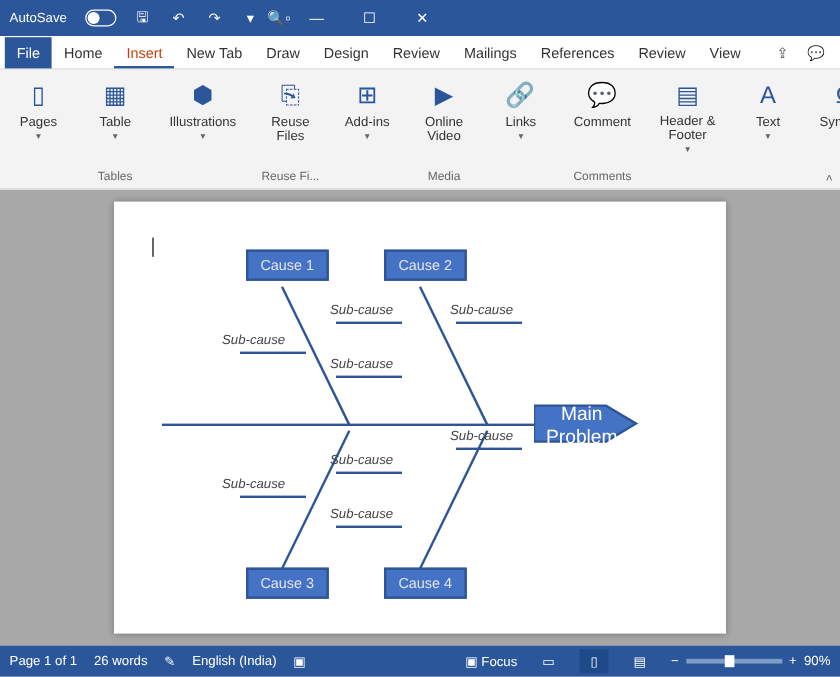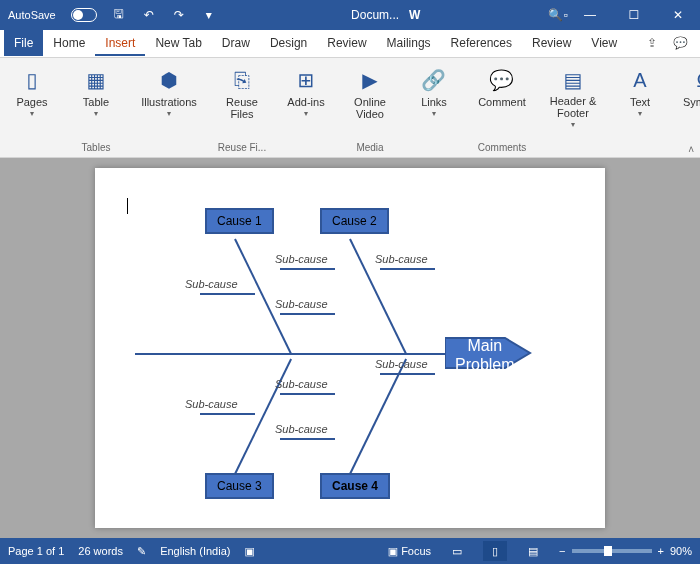--- a/index.html
+++ b/index.html
@@ -10,21 +10,21 @@
   .autosave { display:flex; align-items:center; gap:15px; padding:0 8px; font-size:11px; }
   .toggle { width:26px; height:14px; border:1px solid #fff; border-radius:7px; position:relative; }
   .toggle::after { content:""; position:absolute; left:1px; top:1px; width:10px; height:10px; background:#fff; border-radius:50%; }
   .qat { display:flex; gap:2px; }
   .qat .qbtn { width:28px; height:30px; display:flex; align-items:center; justify-content:center; color:#fff; }
   .doctitle { flex:1; text-align:center; font-size:12px; overflow:hidden; white-space:nowrap; }
   .wctrl { display:flex; }
   .wctrl div { width:44px; height:30px; display:flex; align-items:center; justify-content:center; color:#fff; font-size:12px; }
 
   
-  .tabs { height:28px; background:#fff; border-bottom:1px solid #d4d4d4; display:flex; align-items:flex-start; padding:0 4px; }
+  .tabs { height:28px; background:#fff; border-bottom:1px solid #d4d4d4; display:flex; align-items:center; padding:0 4px; }
   .tab { padding:6px 10px; font-size:12px; color:#333; cursor:pointer; }
   .tab.file { background:#2b579a; color:#fff; }
   .tab.active { color:#c2410c; border-bottom:2px solid #2b579a; padding-bottom:4px; }
   .tabs-end { margin-left:auto; display:flex; }
   .tabs-end .tab { padding:6px 8px; color:#555; }
 
   
   .ribbon { height:100px; background:#f3f3f3; border-bottom:1px solid #d4d4d4; display:flex; position:relative; }
   .group { display:flex; flex-direction:column; padding:4px 6px 0; }
   .group .items { display:flex; gap:2px; flex:1; align-items:flex-start; }
@@ -35,21 +35,21 @@
   .drop { font-size:8px; color:#666; }
   .collapse { position:absolute; right:6px; bottom:2px; font-size:10px; color:#666; }
 
   
   .docwrap { height:380px; background:#a8a8a8; display:flex; justify-content:center; padding:10px 0; overflow:hidden; }
   .page { width:510px; height:360px; background:#fff; box-shadow:0 0 6px rgba(0,0,0,0.3); position:relative; }
   .cursor { position:absolute; left:32px; top:30px; width:1px; height:16px; background:#000; }
 
   
   .fish { position:absolute; left:30px; top:30px; right:30px; bottom:20px; }
-  .box { position:absolute; background:#4472c4; border:2px solid #2f5597; color:#000000; font-size:12px; display:flex; align-items:center; justify-content:center; padding:4px 10px; text-align:center; }
+  .box { position:absolute; background:#4472c4; border:2px solid #2f5597; color:#e5e5e5; font-size:12px; display:flex; align-items:center; justify-content:center; padding:4px 10px; text-align:center; }
   .arrow-shape { position:absolute; }
   .line { position:absolute; background:#2f5597; height:2px; transform-origin:left center; }
   .sub { position:absolute; font-size:11px; font-style:italic; color:#444; }
 
   
   .status { height:26px; background:#2b579a; color:#fff; display:flex; align-items:center; font-size:11px; gap:14px; padding:0 8px; }
   .status .spacer { flex:1; }
   .status .vbtn { width:24px; height:20px; display:flex; align-items:center; justify-content:center; }
   .zoom { display:flex; align-items:center; gap:6px; }
   .zslider { width:80px; height:4px; background:#7a9cc6; position:relative; }
@@ -63,23 +63,20 @@
 <div class="titlebar">
   <div class="autosave">
     <span>AutoSave</span>
     <div class="toggle"></div>
   </div>
   <div class="qat">
     <div class="qbtn">🖫</div>
     <div class="qbtn">↶</div>
     <div class="qbtn">↷</div>
     <div class="qbtn">▾</div>
-  </div>
-  <div class="doctitle">
-    <span>Docum...</span> &nbsp; <span style="font-weight:bold">W</span>
   </div>
   <div class="qbtn">🔍</div>
   <div class="qbtn">▫</div>
   <div class="wctrl">
     <div>—</div>
     <div>☐</div>
     <div>✕</div>
   </div>
 </div>
 
@@ -232,21 +229,21 @@
         <polygon points="0,10 60,10 85,25 60,40 0,40" fill="#4472c4" stroke="#2f5597" stroke-width="2"></polygon>
       </svg>
       <div style="position:absolute; left:330px; top:138px; color:#fff; font-size:16px; text-align:center; line-height:1.2;">
         <span>Main</span><br><span>Problem</span>
       </div>
 
       <div class="box" style="left:80px; top:10px;">Cause 1</div>
       <div class="box" style="left:195px; top:10px;">Cause 2</div>
 
       <div class="box" style="left:80px; top:275px;">Cause 3</div>
-      <div class="box" style="left:195px; top:275px;font-weight:bold;">Cause 4</div>
+      <div class="box" style="left:195px; top:275px;">Cause 4</div>
 
       <div class="line" style="left:110px; top:40px; width:128px; transform:rotate(64deg);"></div>
       <div class="line" style="left:225px; top:40px; width:128px; transform:rotate(64deg);"></div>
 
       <div class="line" style="left:110px; top:275px; width:128px; transform:rotate(-64deg);"></div>
       <div class="line" style="left:225px; top:275px; width:128px; transform:rotate(-64deg);"></div>
 
       <div class="line" style="left:75px; top:95px; width:55px;"></div>
       <div class="line" style="left:155px; top:70px; width:55px;"></div>
       <div class="line" style="left:155px; top:115px; width:55px;"></div>

